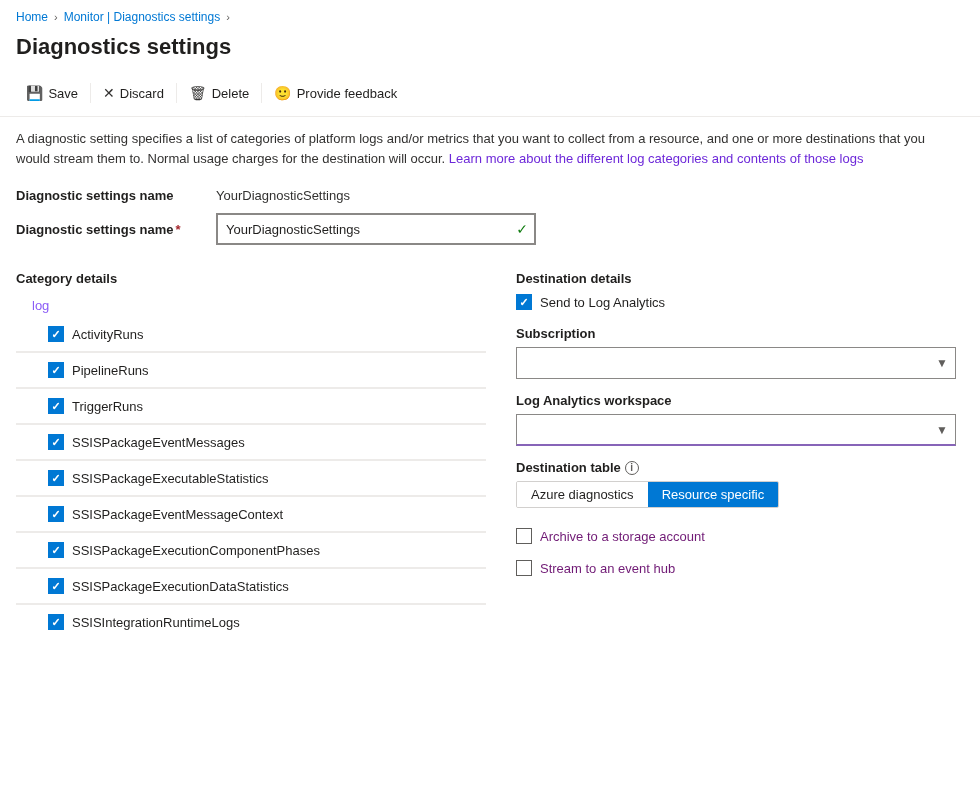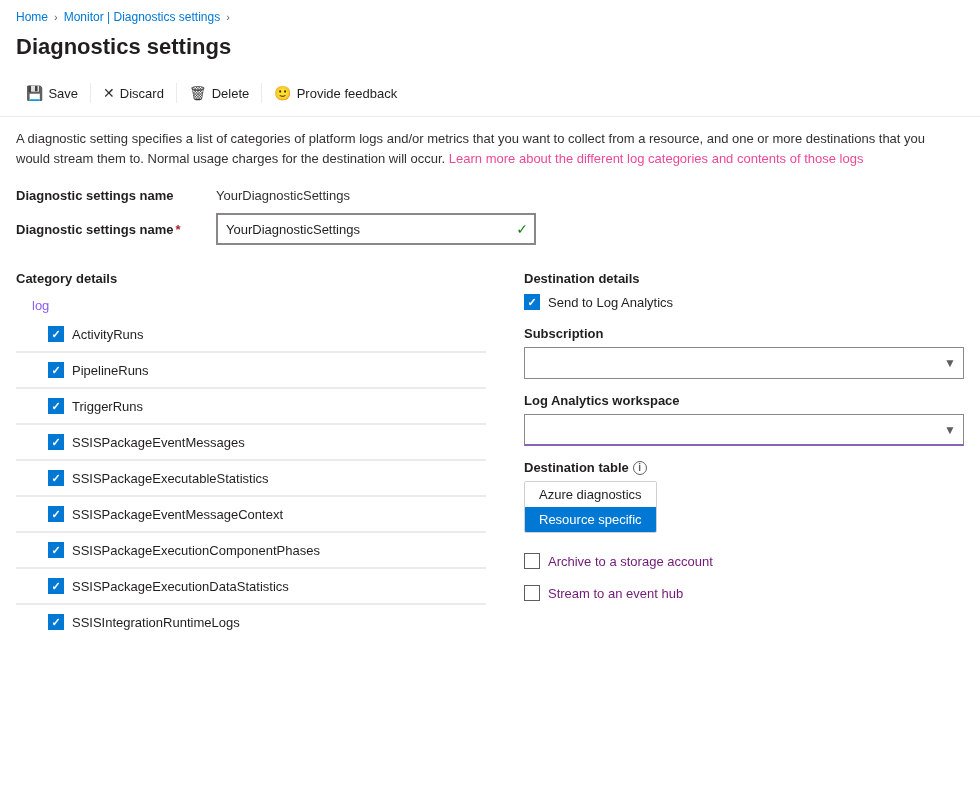--- a/index.html
+++ b/index.html
@@ -54,21 +54,21 @@
       background: #edebe9;
       margin: 0 2px;
     }
     .description {
       padding: 12px 16px 10px 16px;
       font-size: 13px;
       color: #323130;
       line-height: 1.5;
       max-width: 960px;
     }
-    .description a { color: #ec4899; text-decoration: none; }
+    .description a { color: #6d28d9; text-decoration: none; }
     .form-section {
       padding: 10px 0 0 16px;
     }
     .field-row {
       display: flex;
       align-items: center;
       margin-bottom: 10px;
     }
     .field-label {
       font-size: 13px;
@@ -101,21 +101,21 @@
       transform: translateY(-50%);
       color: #107c10;
       font-size: 14px;
     }
     .field-input.valid {
       border: 2px solid #8a8886;
     }
     .main-content {
       display: flex;
       padding: 16px 32px 0 16px;
-      gap: 8px;
+      gap: 0;
     }
     .left-panel {
       flex: 0 0 490px;
       padding-right: 20px;
     }
     .right-panel {
       flex: 1;
       padding-left: 10px;
     }
     .section-title {
@@ -248,21 +248,20 @@
     }
     .tab-group {
       display: flex;
       align-items: center;
       gap: 0;
       border: 1px solid #d2d0ce;
       border-radius: 2px;
       width: fit-content;
       overflow: hidden;
       margin-top: 6px;
-      flex-direction: column;
     }
     .tab-option {
       padding: 5px 14px;
       font-size: 13px;
       cursor: pointer;
       background: #fff;
       color: #201f1e;
       border: none;
     }
     .tab-option.active {

